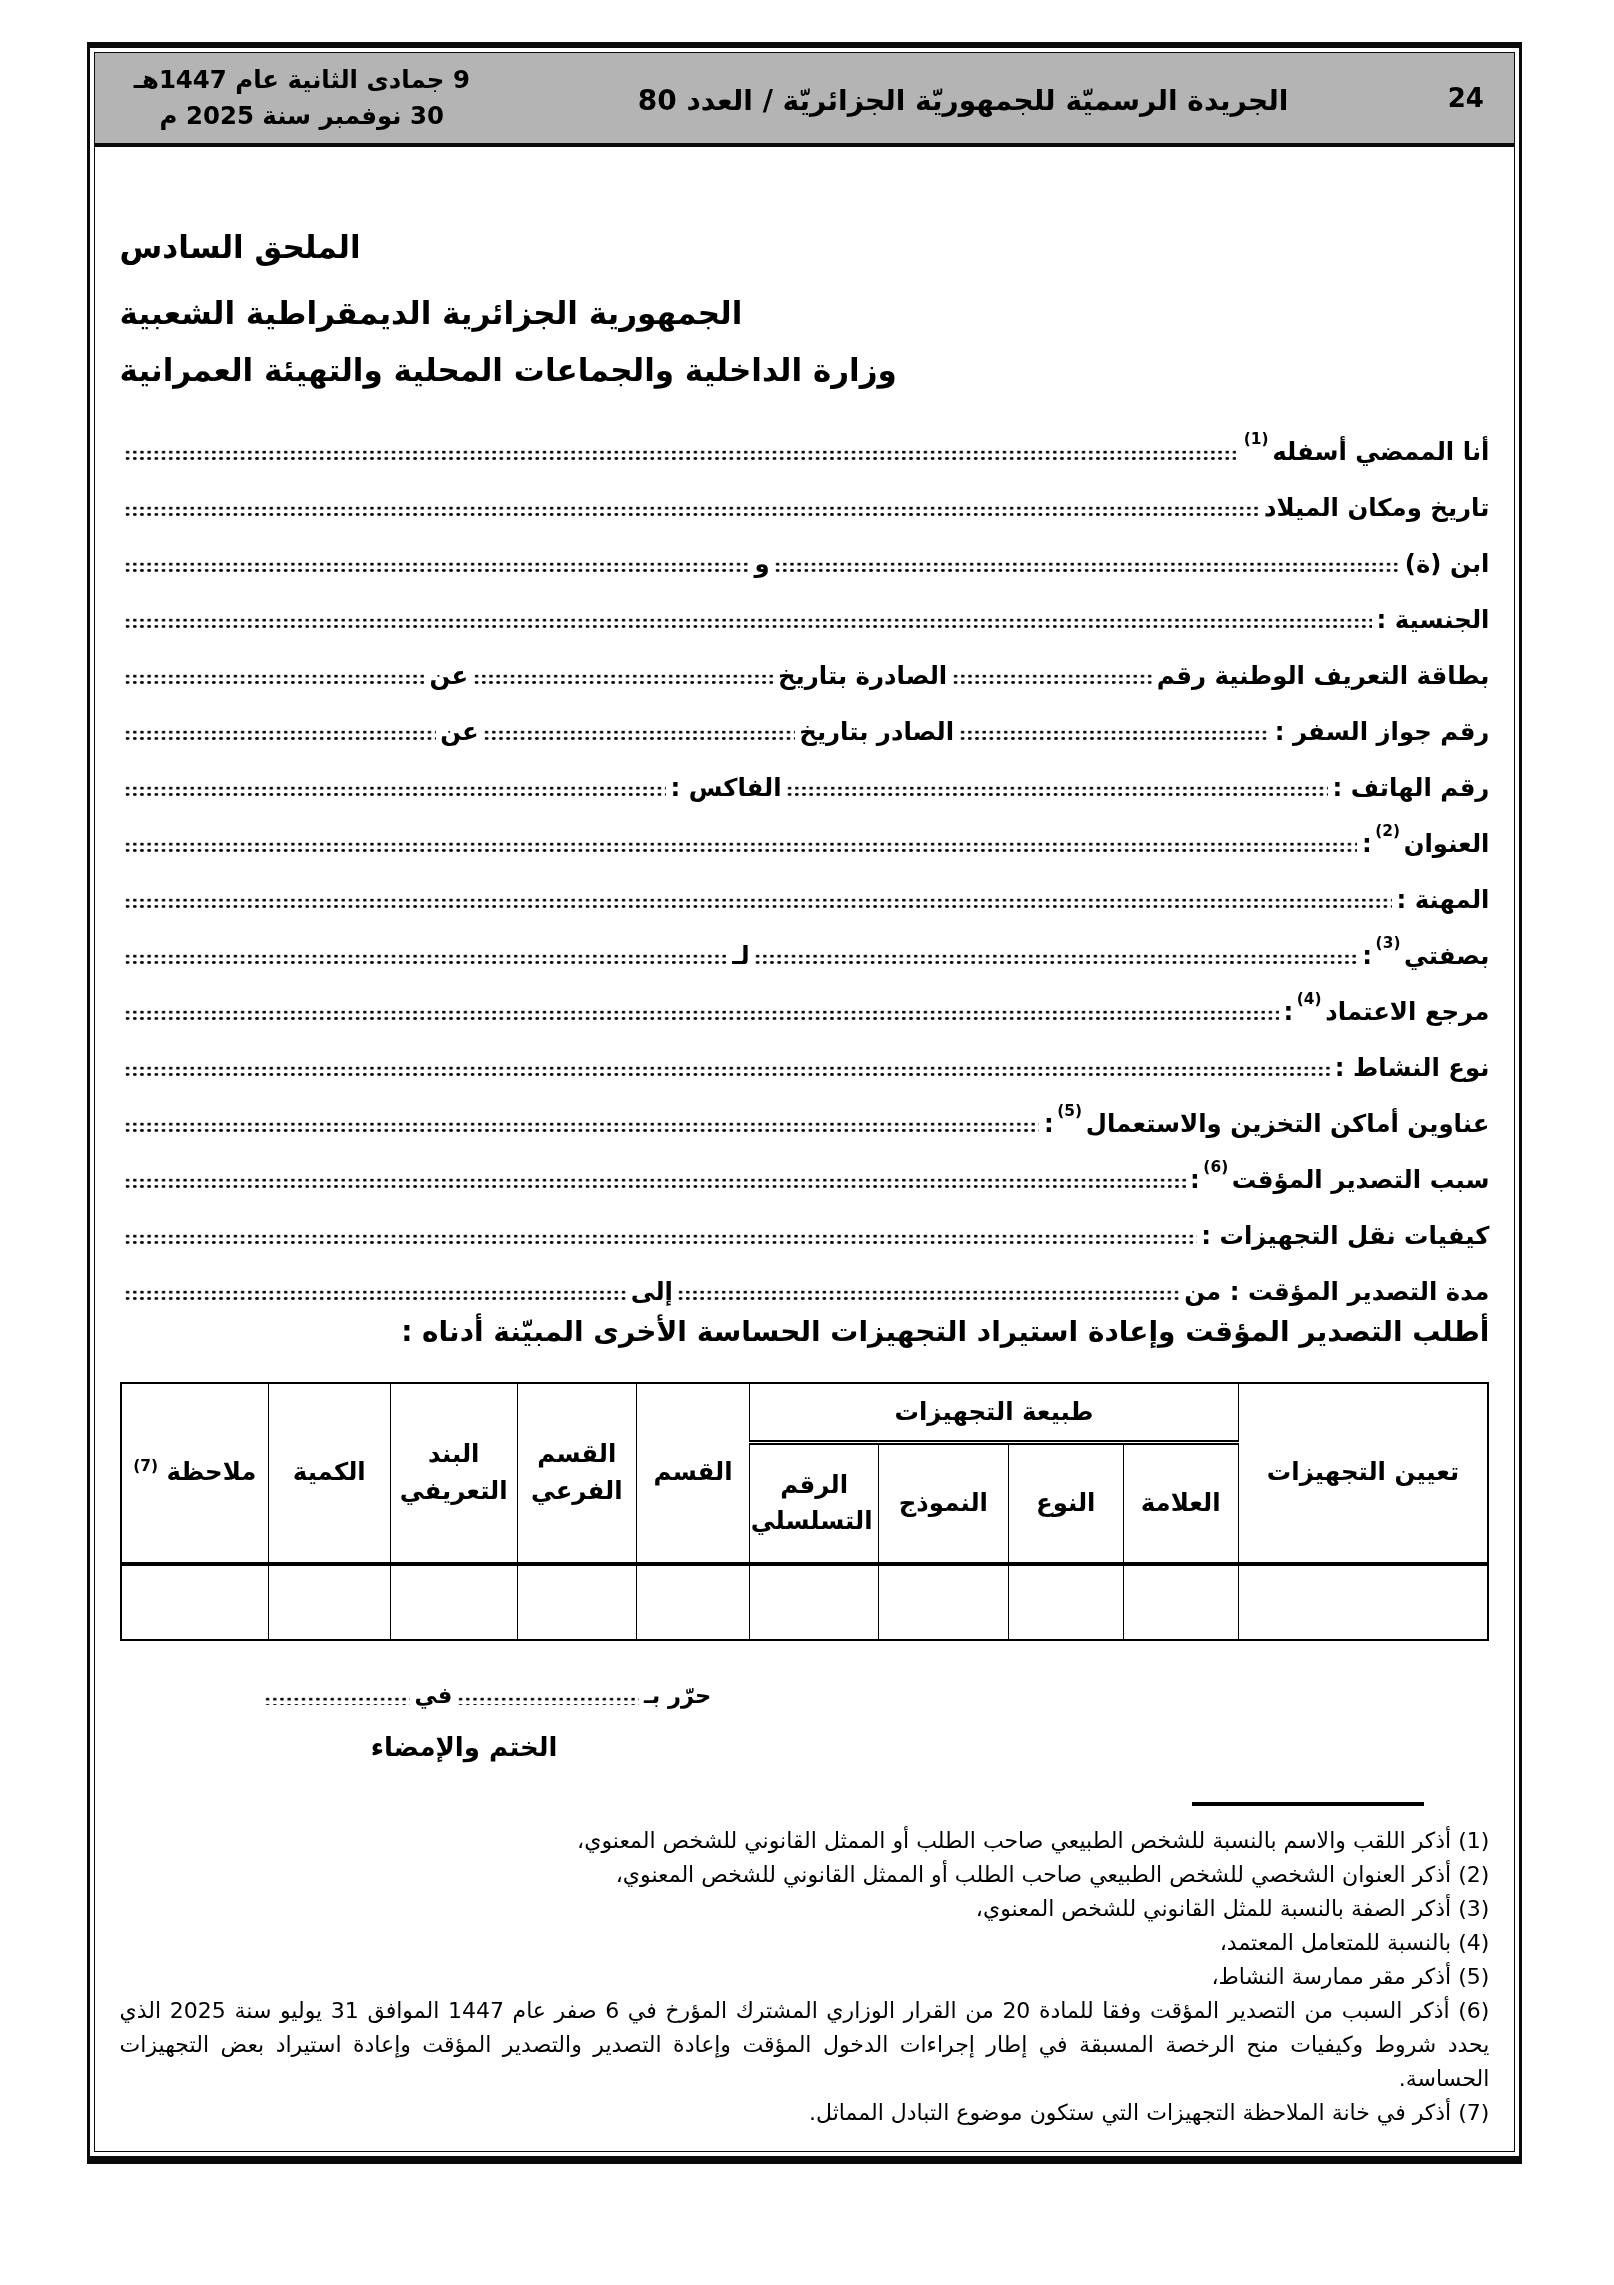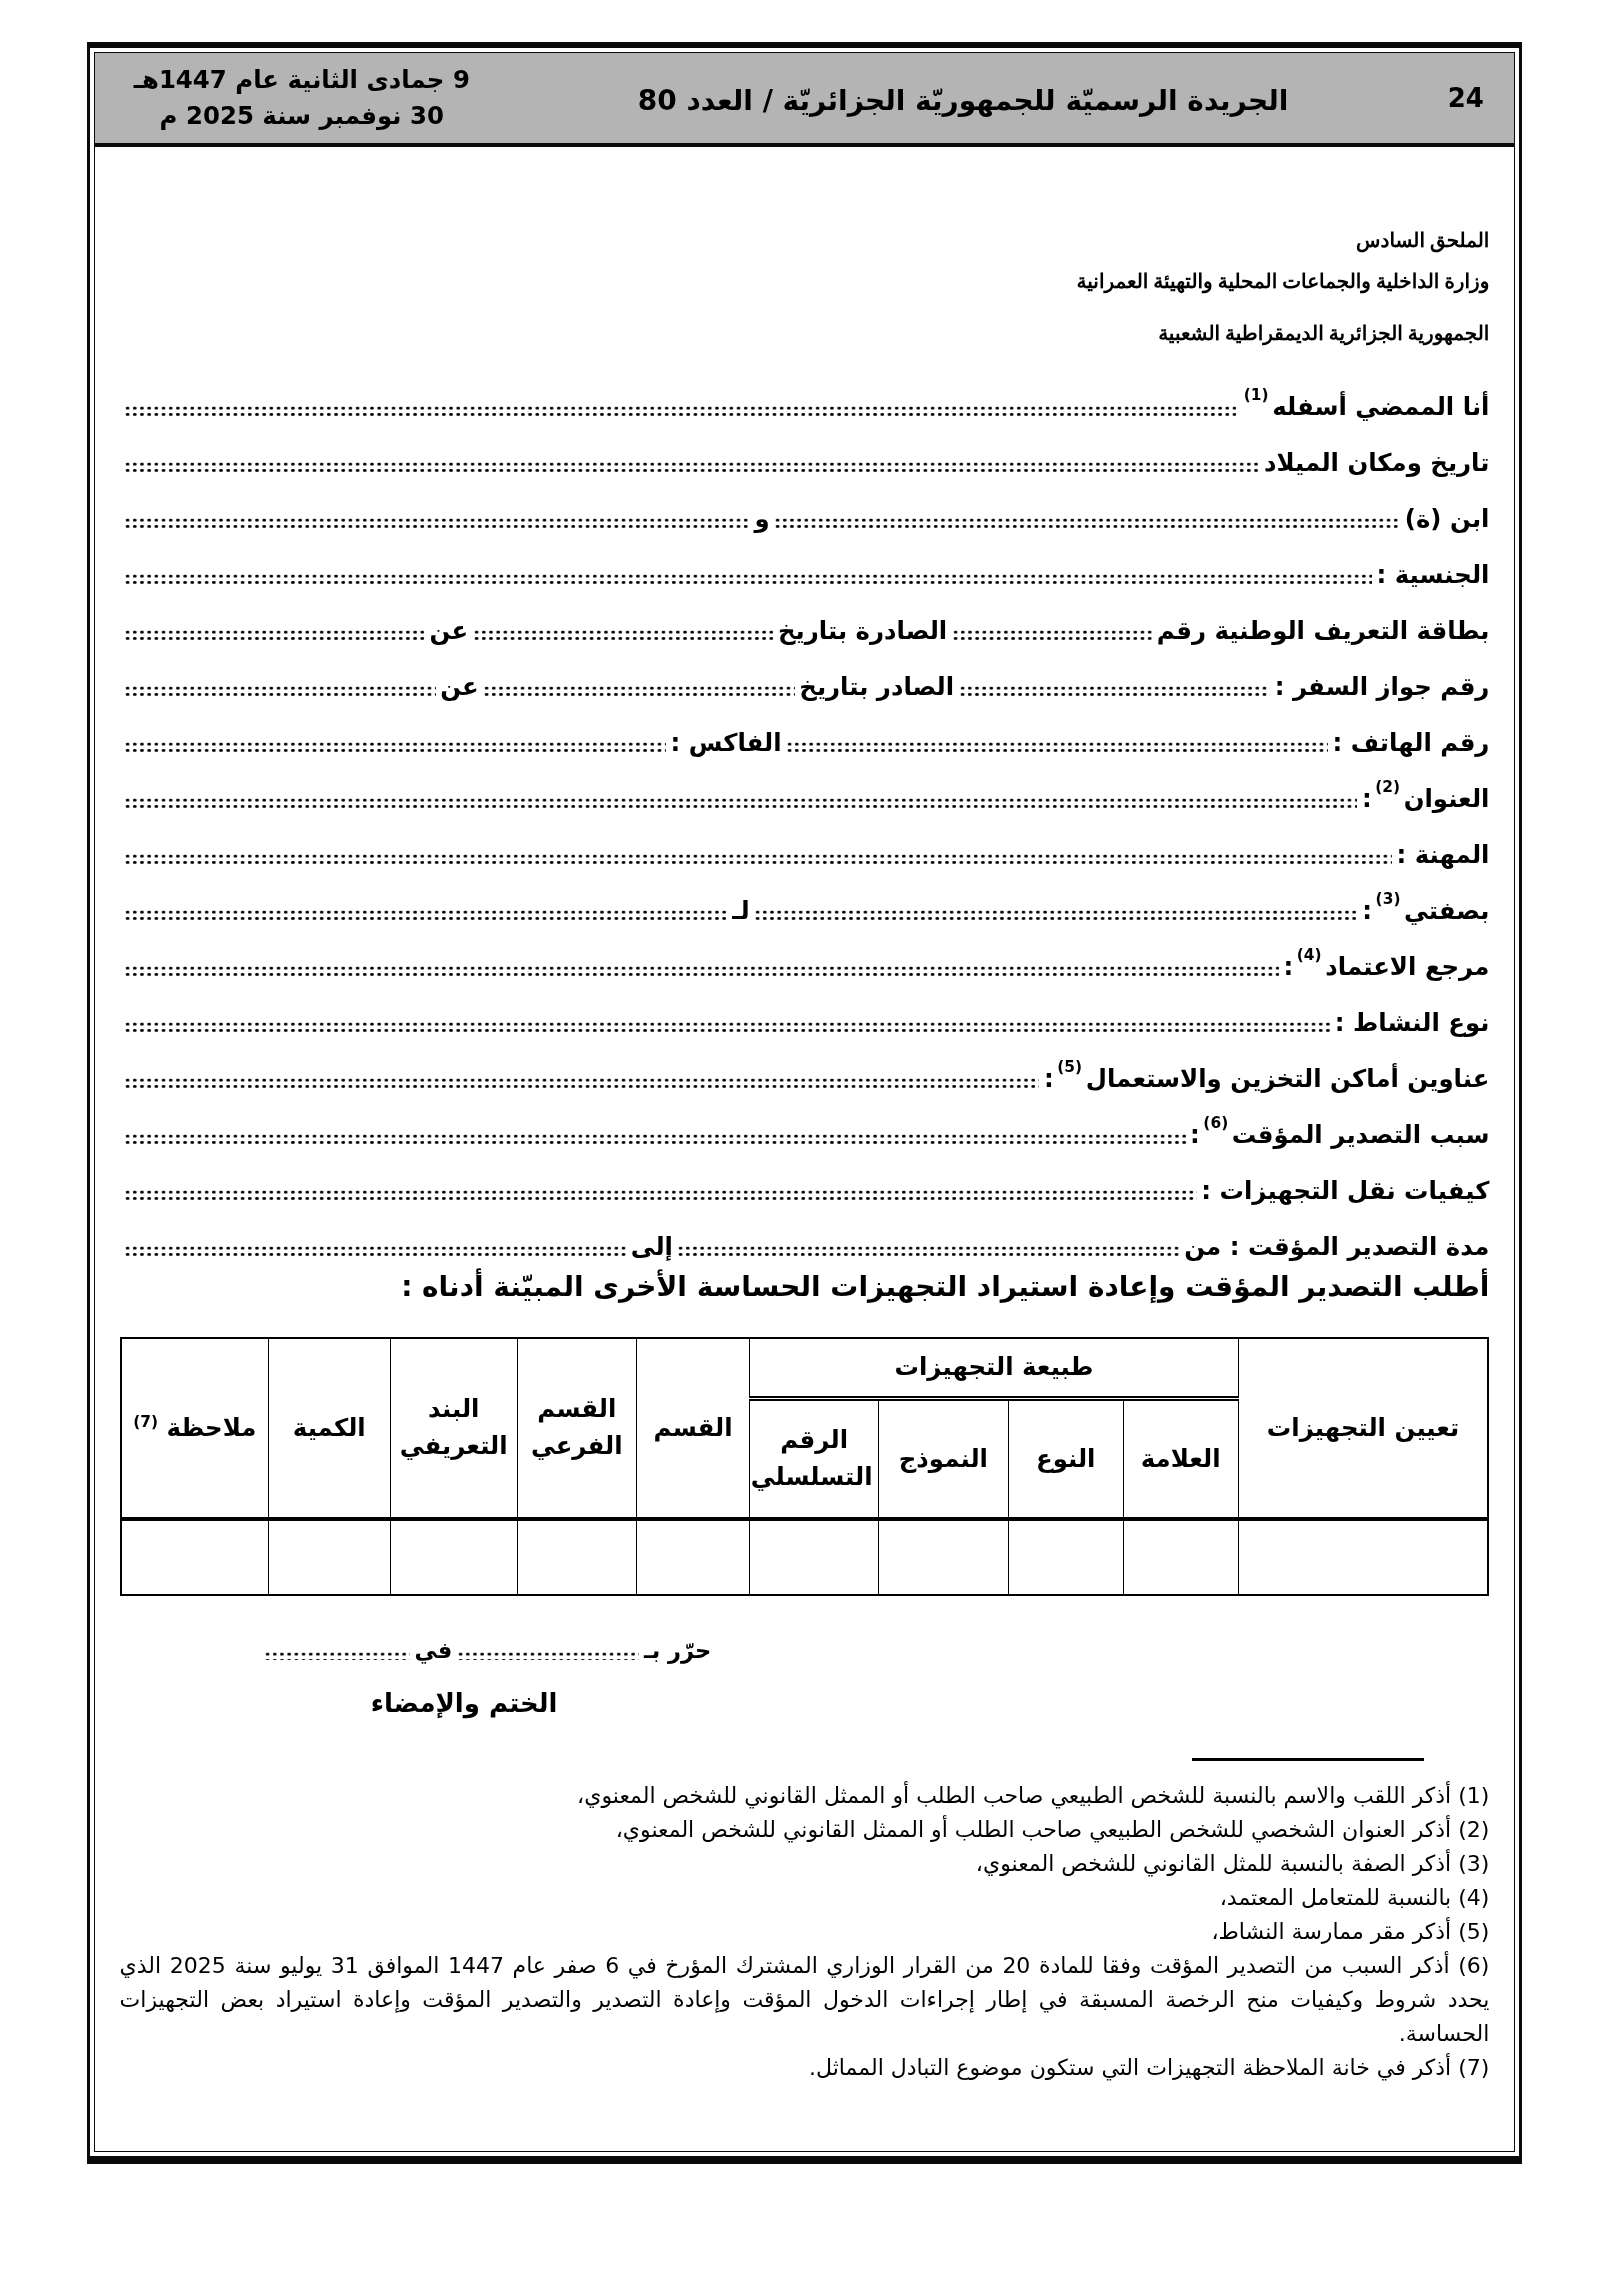--- a/index.html
+++ b/index.html
@@ -59,21 +59,21 @@
     text-align: center;
     font-weight: bold;
     font-size: 26px;
   }
   
   .content {
     flex: 1;
     direction: rtl;
     padding: 0 25px;
   }
-  .t { text-align: right; font-weight: bold; font-size: 20px; line-height: 1.35; font-family: Liberation Serif, serif; }
+  .t { text-align: left; font-weight: bold; font-size: 31px; line-height: 1.35; }
   .t-annex { margin-top: 40px; }
   .t-rep   { margin-top: 25px; }
   .t-min   { margin-top: 14.5px; }
   .t-form  { margin-top: 13.6px; }
 
   .fields { margin-top: 18px; }
   .field-line {
     display: flex;
     align-items: flex-end;
     height: 56px;
@@ -162,22 +162,22 @@
         <div>9 جمادى الثانية عام 1447هـ</div>
         <div>30 نوفمبر سنة 2025 م</div>
       </div>
       <div class="gtitle">الجريدة الرسميّة للجمهوريّة الجزائريّة / العدد 80</div>
       <div class="pnum">24</div>
     </div>
 
     <div class="content">
 
       <div class="t t-annex">الملحق السادس</div>
+      <div class="t t-rep">الجمهورية الجزائرية الديمقراطية الشعبية</div>
       <div class="t t-min">وزارة الداخلية والجماعات المحلية والتهيئة العمرانية</div>
-      <div class="t t-rep">الجمهورية الجزائرية الديمقراطية الشعبية</div>
 
       <div class="fields">
           <div class="field-line">
             <span class="flabel">أنا الممضي أسفله</span>
             <span class="fnref">(1)</span>
             <span class="dots"></span>
           </div>
           <div class="field-line">
             <span class="flabel">تاريخ ومكان الميلاد</span>
             <span class="dots"></span>

